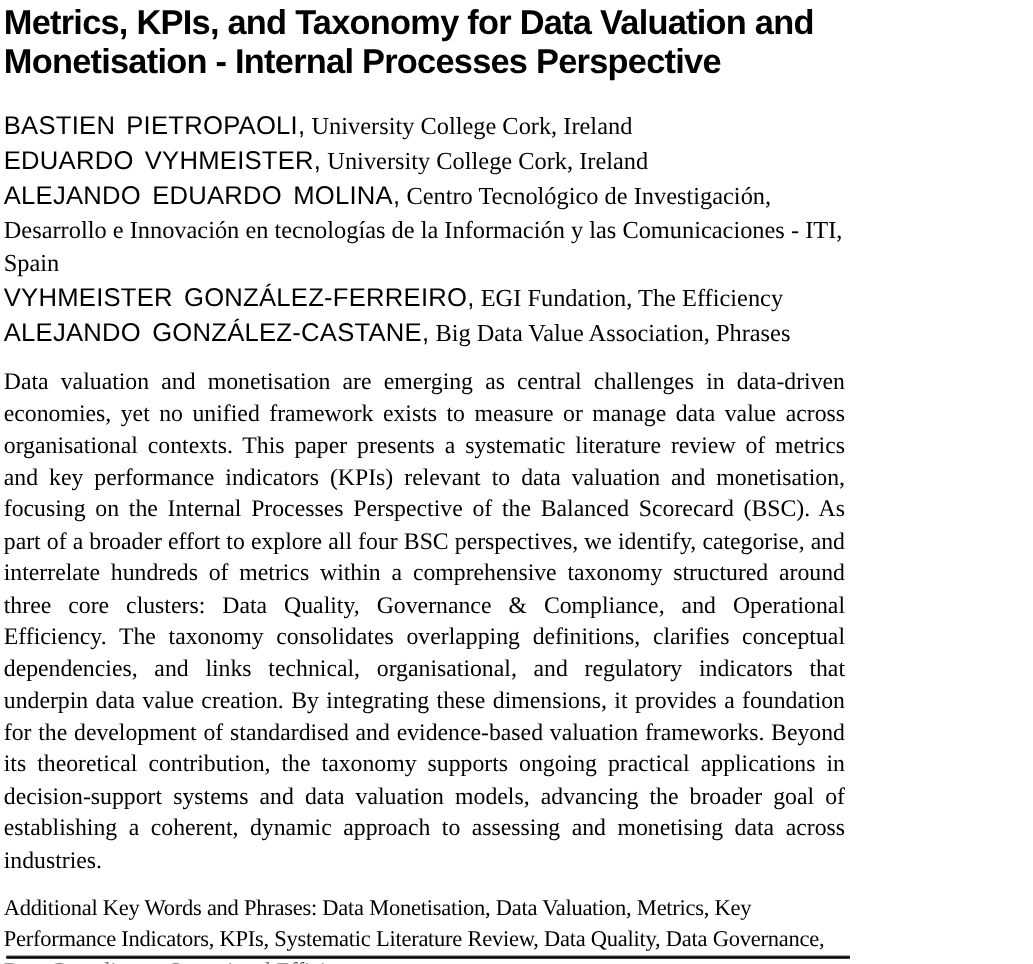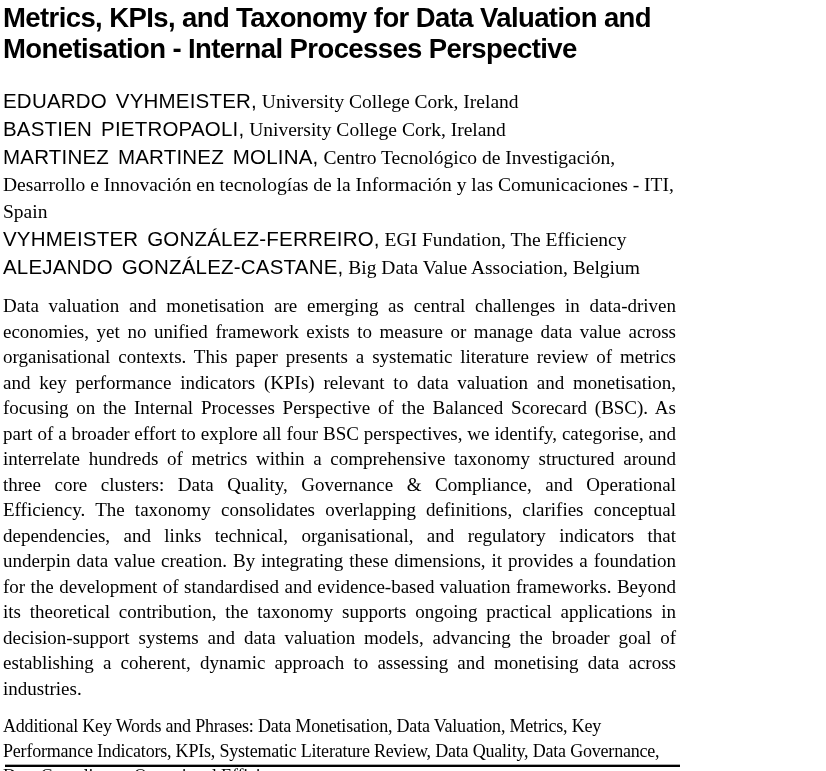--- a/index.html
+++ b/index.html
@@ -68,38 +68,38 @@
 </style>
 </head>
 <body>
 
 <div class="page">
 
   <h1 class="title">Metrics, KPIs, and Taxonomy for Data Valuation and Monetisation - Internal Processes Perspective</h1>
 
   <div class="authors">
     <div class="author-line">
+      <span class="author-name">BASTIEN PIETROPAOLI,</span>
+      <span class="author-affil">University College Cork, Ireland</span>
+    </div>
+    <div class="author-line">
       <span class="author-name">EDUARDO VYHMEISTER,</span>
       <span class="author-affil">University College Cork, Ireland</span>
     </div>
     <div class="author-line">
-      <span class="author-name">BASTIEN PIETROPAOLI,</span>
-      <span class="author-affil">University College Cork, Ireland</span>
-    </div>
-    <div class="author-line">
-      <span class="author-name">MARTINEZ MARTINEZ MOLINA,</span>
+      <span class="author-name">ALEJANDO EDUARDO MOLINA,</span>
       <span class="author-affil">Centro Tecnológico de Investigación, Desarrollo e Innovación en tecnologías de la Información y las Comunicaciones - ITI, Spain</span>
     </div>
     <div class="author-line">
       <span class="author-name">VYHMEISTER GONZÁLEZ-FERREIRO,</span>
       <span class="author-affil">EGI Fundation, The Efficiency</span>
     </div>
     <div class="author-line">
       <span class="author-name">ALEJANDO GONZÁLEZ-CASTANE,</span>
-      <span class="author-affil">Big Data Value Association, Belgium</span>
+      <span class="author-affil">Big Data Value Association, Phrases</span>
     </div>
   </div>
 
   <p class="abstract">Data valuation and monetisation are emerging as central challenges in data-driven economies, yet no unified framework exists to measure or manage data value across organisational contexts. This paper presents a systematic literature review of metrics and key performance indicators (KPIs) relevant to data valuation and monetisation, focusing on the Internal Processes Perspective of the Balanced Scorecard (BSC). As part of a broader effort to explore all four BSC perspectives, we identify, categorise, and interrelate hundreds of metrics within a comprehensive taxonomy structured around three core clusters: Data Quality, Governance &amp; Compliance, and Operational Efficiency. The taxonomy consolidates overlapping definitions, clarifies conceptual dependencies, and links technical, organisational, and regulatory indicators that underpin data value creation. By integrating these dimensions, it provides a foundation for the development of standardised and evidence-based valuation frameworks. Beyond its theoretical contribution, the taxonomy supports ongoing practical applications in decision-support systems and data valuation models, advancing the broader goal of establishing a coherent, dynamic approach to assessing and monetising data across industries.</p>
 
   <p class="keywords">Additional Key Words and Phrases: Data Monetisation, Data Valuation, Metrics, Key Performance Indicators, KPIs, Systematic Literature Review, Data Quality, Data Governance, Data Compliance, Operational Efficiency</p>
 
   <div class="footnote-rule"></div>
 
 </div>

